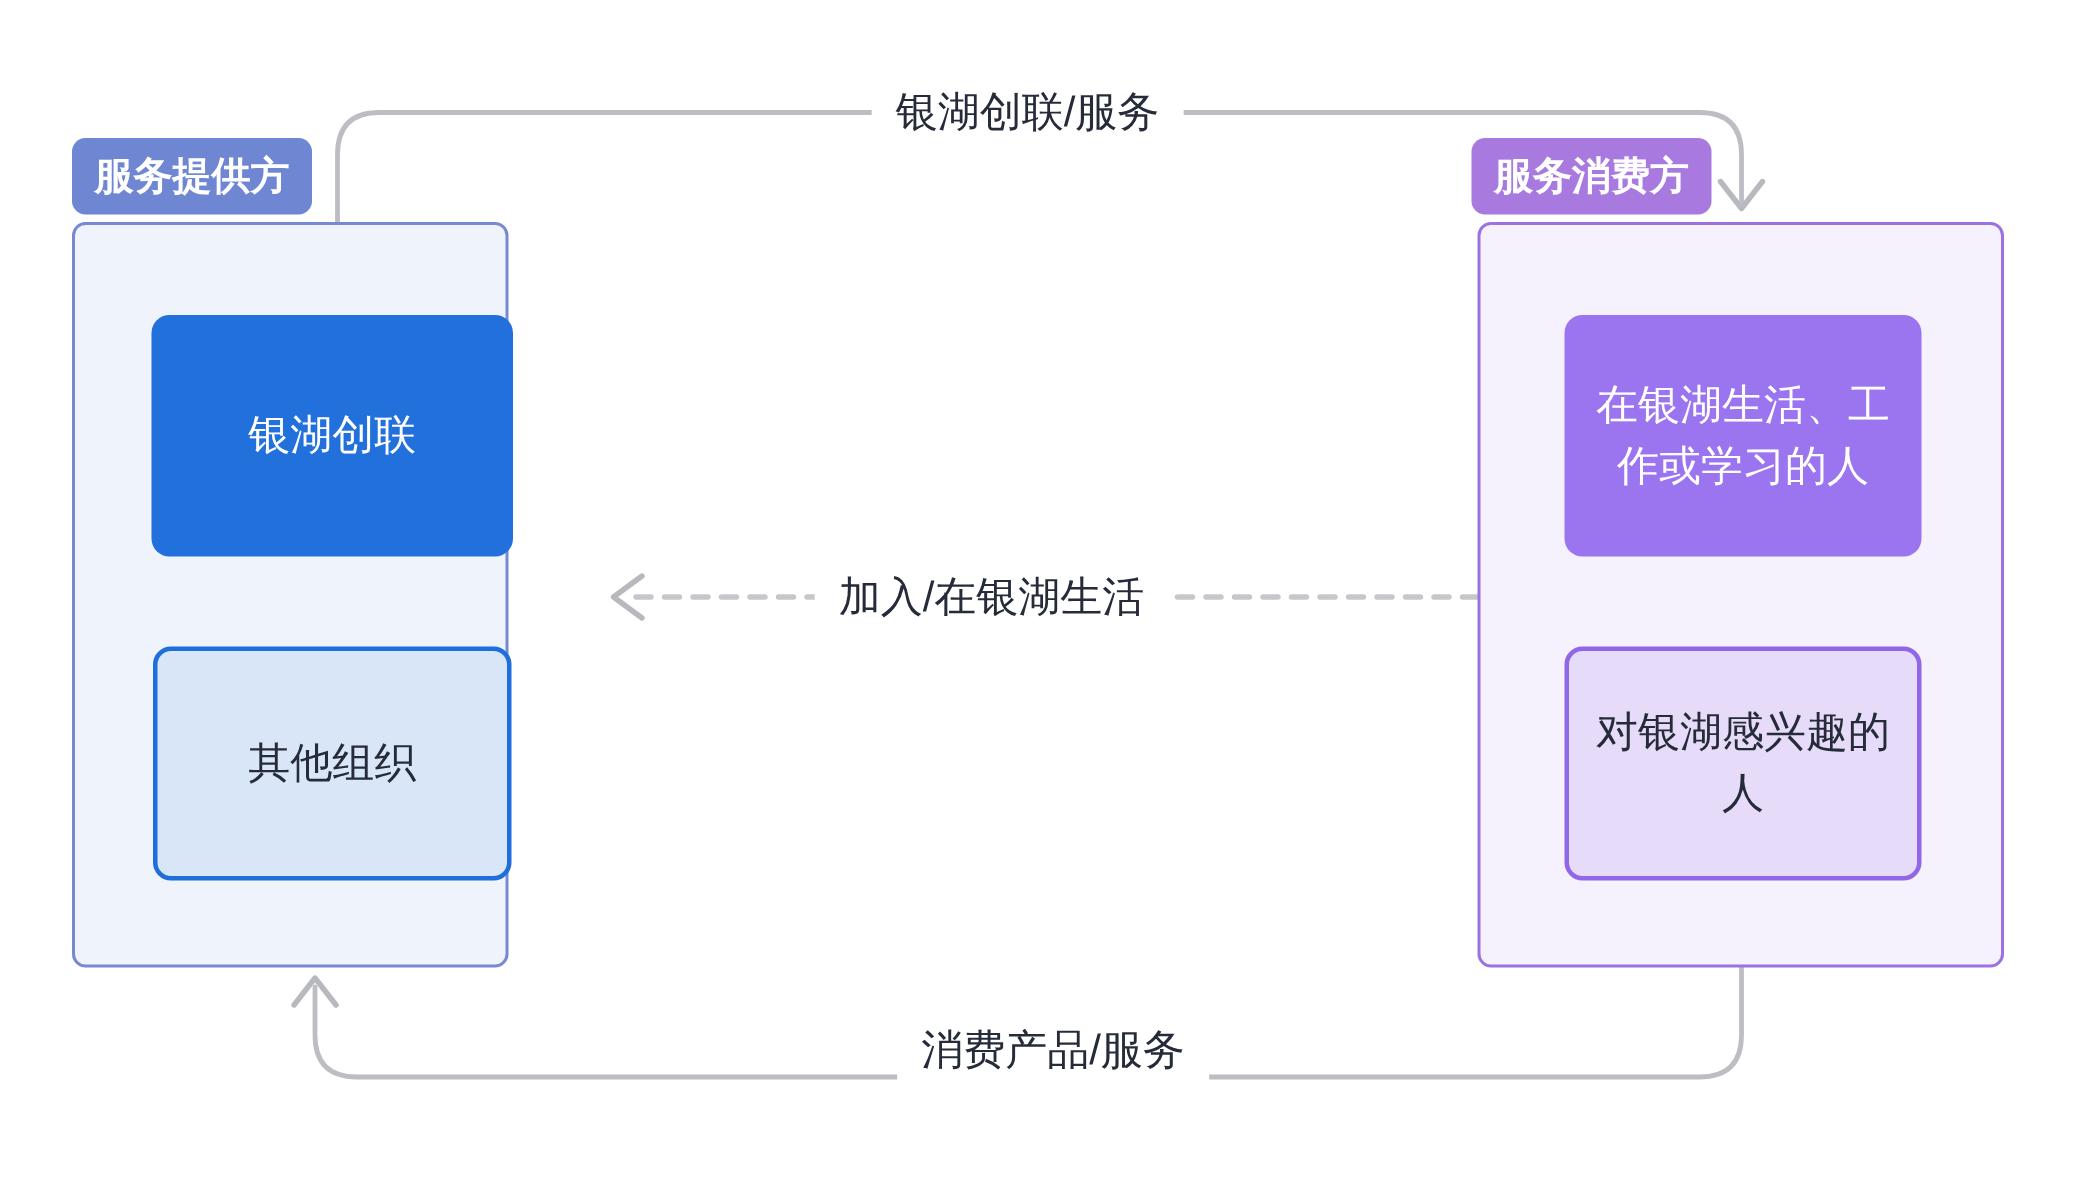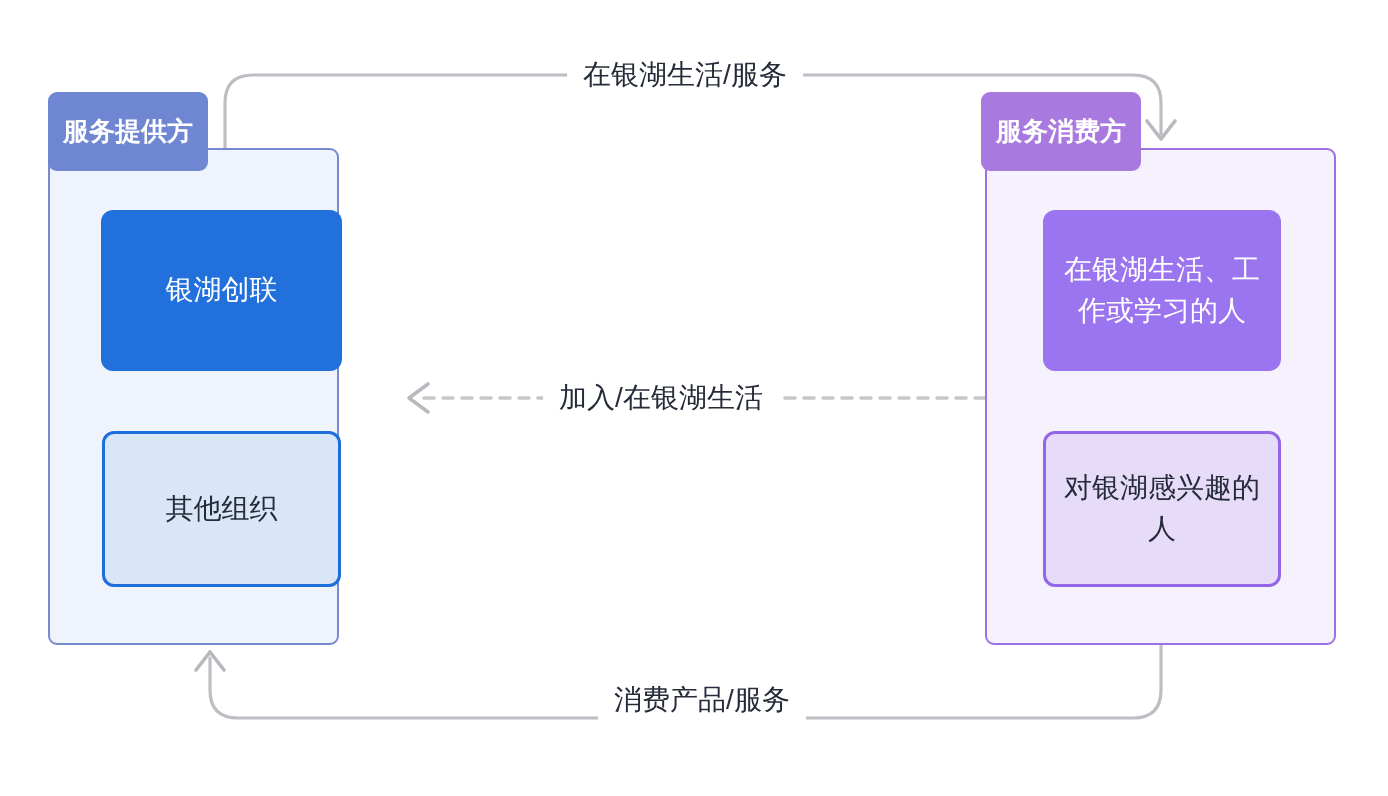--- a/index.html
+++ b/index.html
@@ -59,21 +59,21 @@
     transform:translate(-50%,-50%);
     background:var(--canvas-bg);
     padding:3px 16px;
     font-size:28px;
     color:var(--label-text);
     white-space:nowrap;
     z-index:2;
   }
   .badge{
     position:absolute;
-    padding:22px 15px;
+    padding:8px 15px;
     border-radius:9px;
     font-size:26px;
     font-weight:bold;
     color:#ffffff;
     white-space:nowrap;
     z-index:3;
   }
   .badge.provider{background:var(--provider-badge-bg);}
   .badge.consumer{background:var(--consumer-badge-bg);}
   .container{
@@ -159,17 +159,17 @@
 
   <div class="badge consumer" style="left:981px;top:92px;">服务消费方</div>
 
   <div class="container consumer">
     <div class="node solid">在银湖生活、工
 作或学习的人</div>
     <div class="node outline">对银湖感兴趣的
 人</div>
   </div>
 
-  <div class="edge-label" style="left:685px;top:75px;">在银湖生活/服务</div>
+  <div class="edge-label" style="left:685px;top:75px;">银湖创联/服务</div>
   <div class="edge-label" style="left:661px;top:398px;">加入/在银湖生活</div>
   <div class="edge-label" style="left:702px;top:700px;">消费产品/服务</div>
 
 </div>
 
 </body></html>

